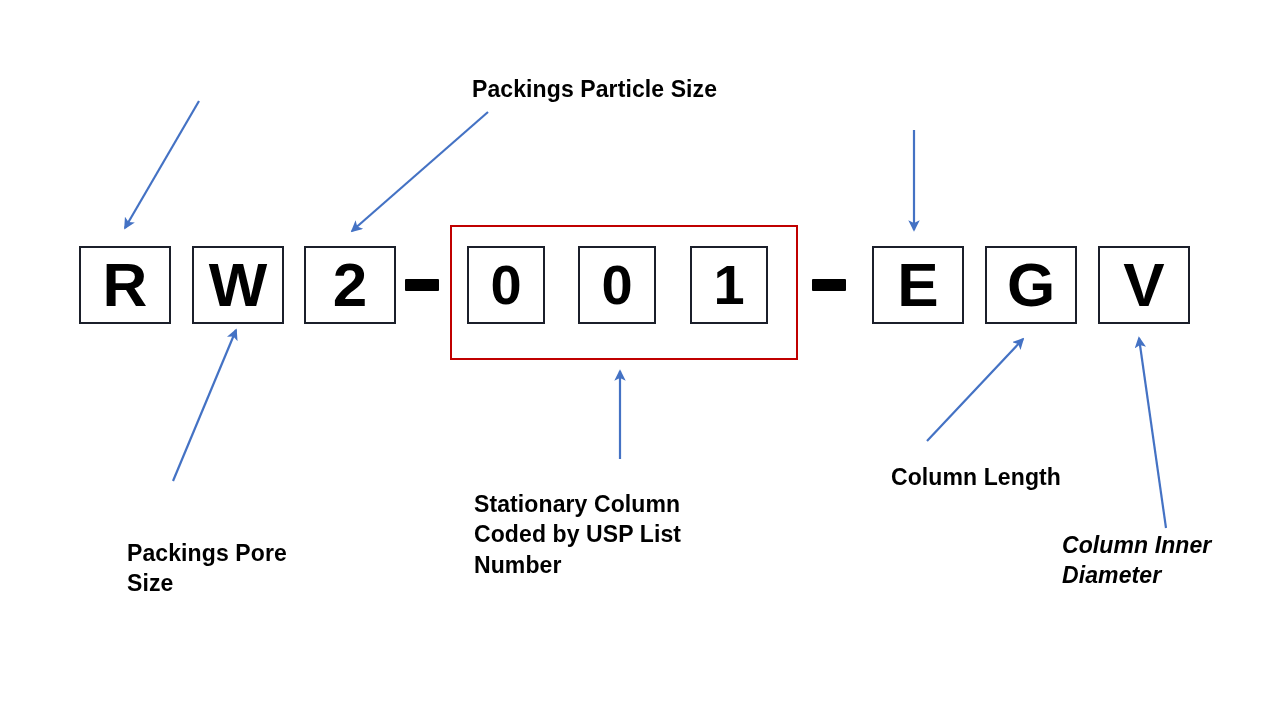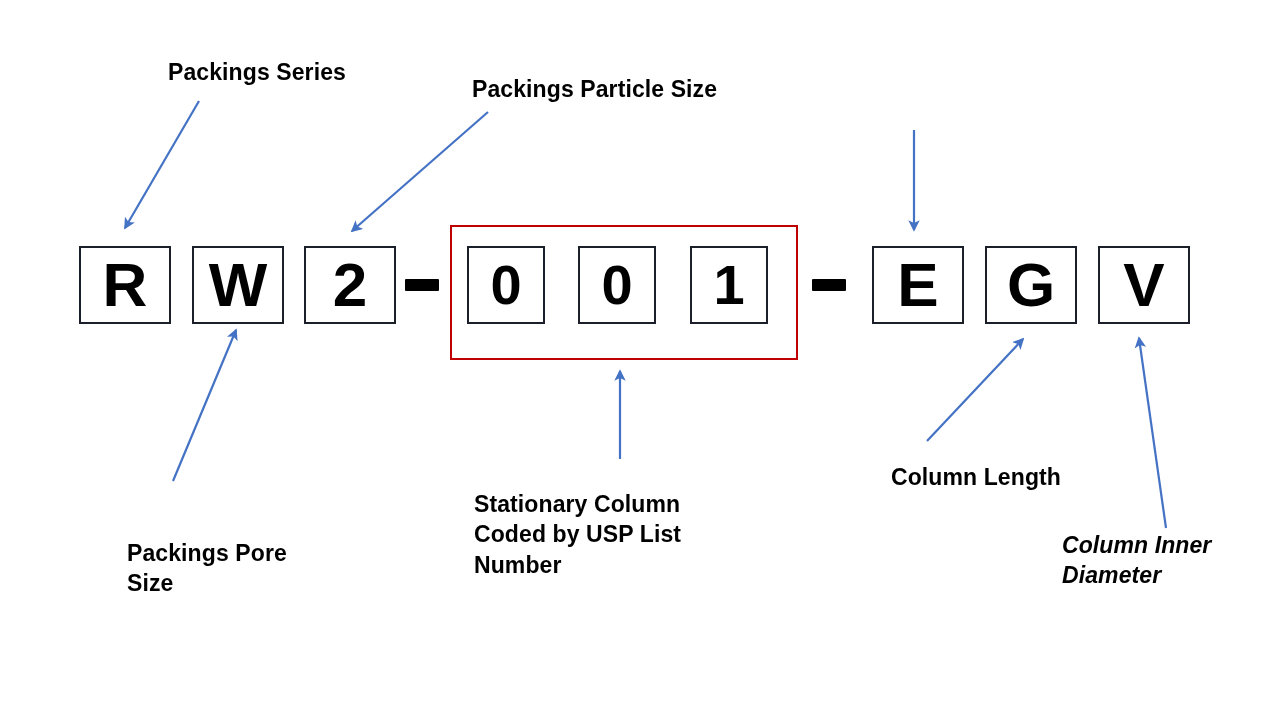--- a/index.html
+++ b/index.html
@@ -124,21 +124,20 @@
   <div class="code-box small" style="left:467px; top:246px;">0</div>
   <div class="code-box small" style="left:578px; top:246px;">0</div>
   <div class="code-box small" style="left:690px; top:246px;">1</div>
 
   <div class="dash" style="left:812px; top:279px;"></div>
 
   <div class="code-box big" style="left:872px; top:246px;">E</div>
   <div class="code-box big" style="left:985px; top:246px;">G</div>
   <div class="code-box big" style="left:1098px; top:246px;">V</div>
 
-  <div class="label" style="left:168px; top:57px;">Packings Series</div>
 
   <div class="label" style="left:472px; top:74px;">Packings Particle Size</div>
 
 
   <div class="label" style="left:127px; top:512px;margin-top:26px;">Packings Pore
 Size</div>
 
   <div class="label" style="left:474px; top:489px;">Stationary Column
 Coded by USP List
 Number</div>

